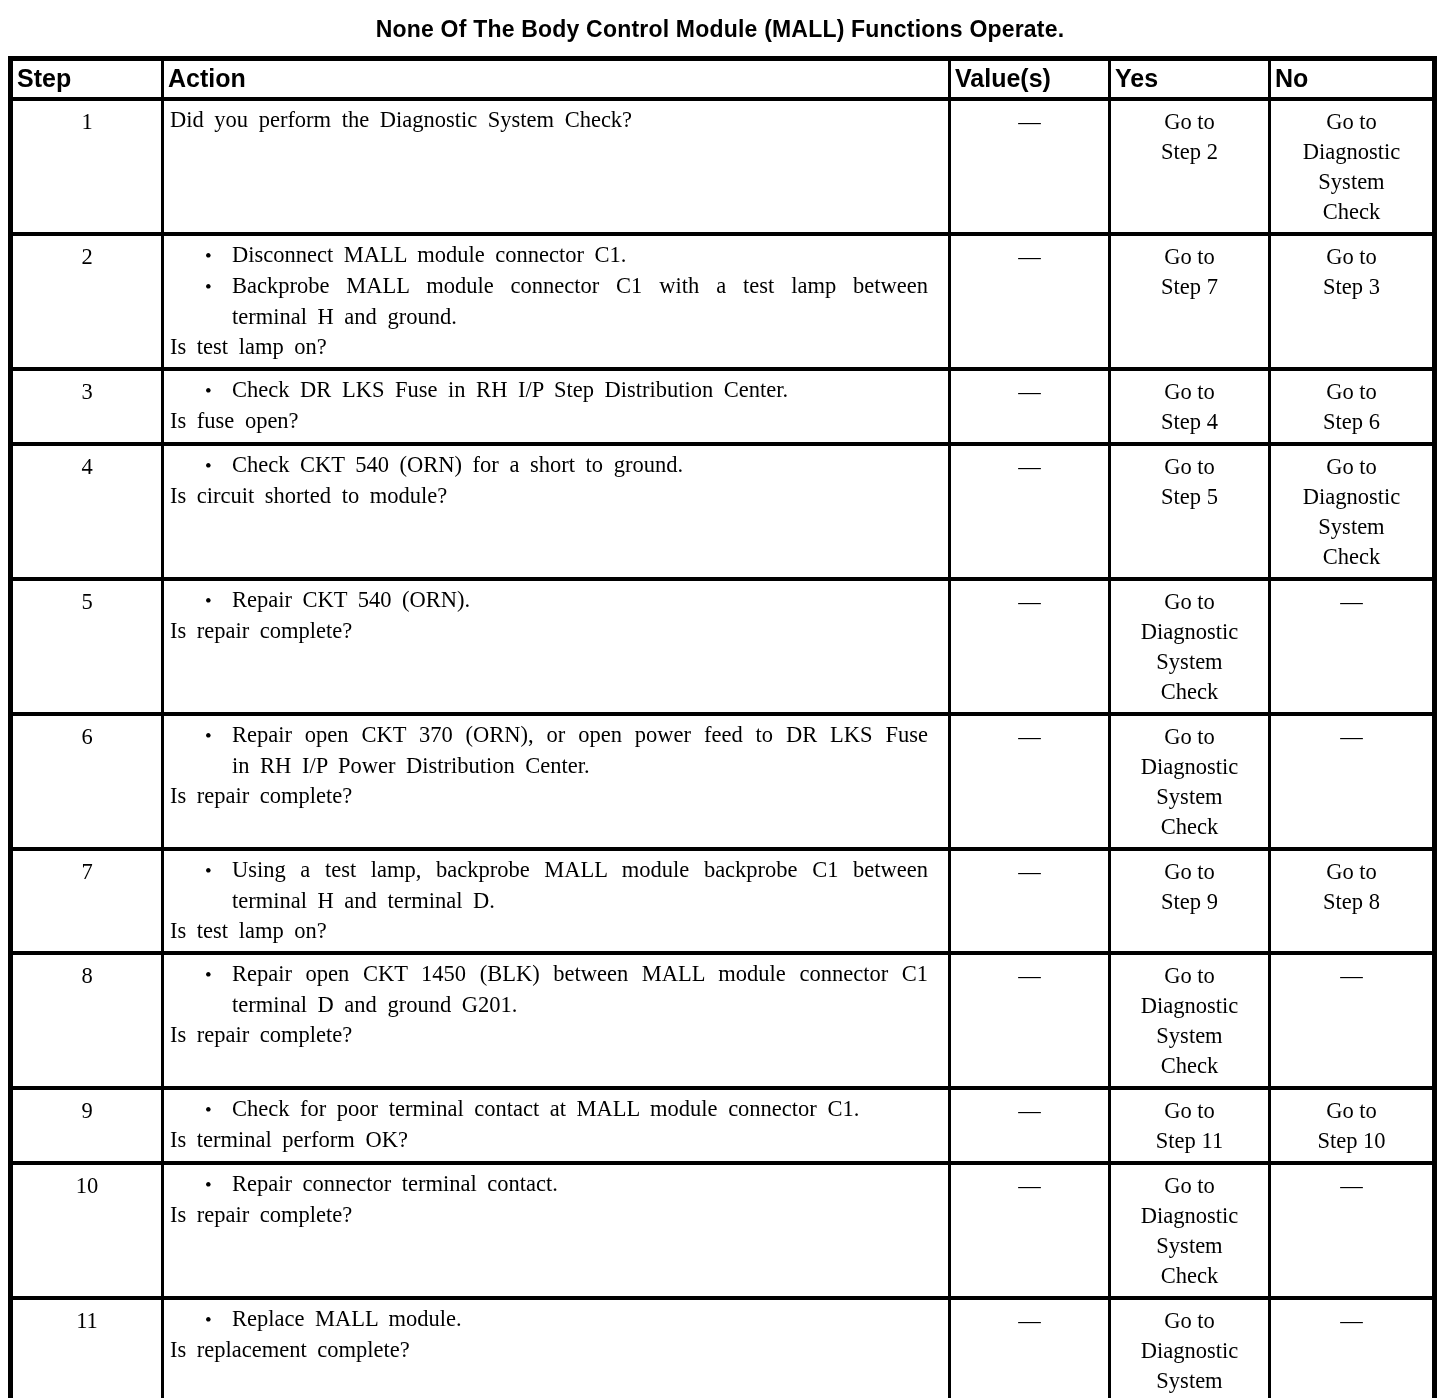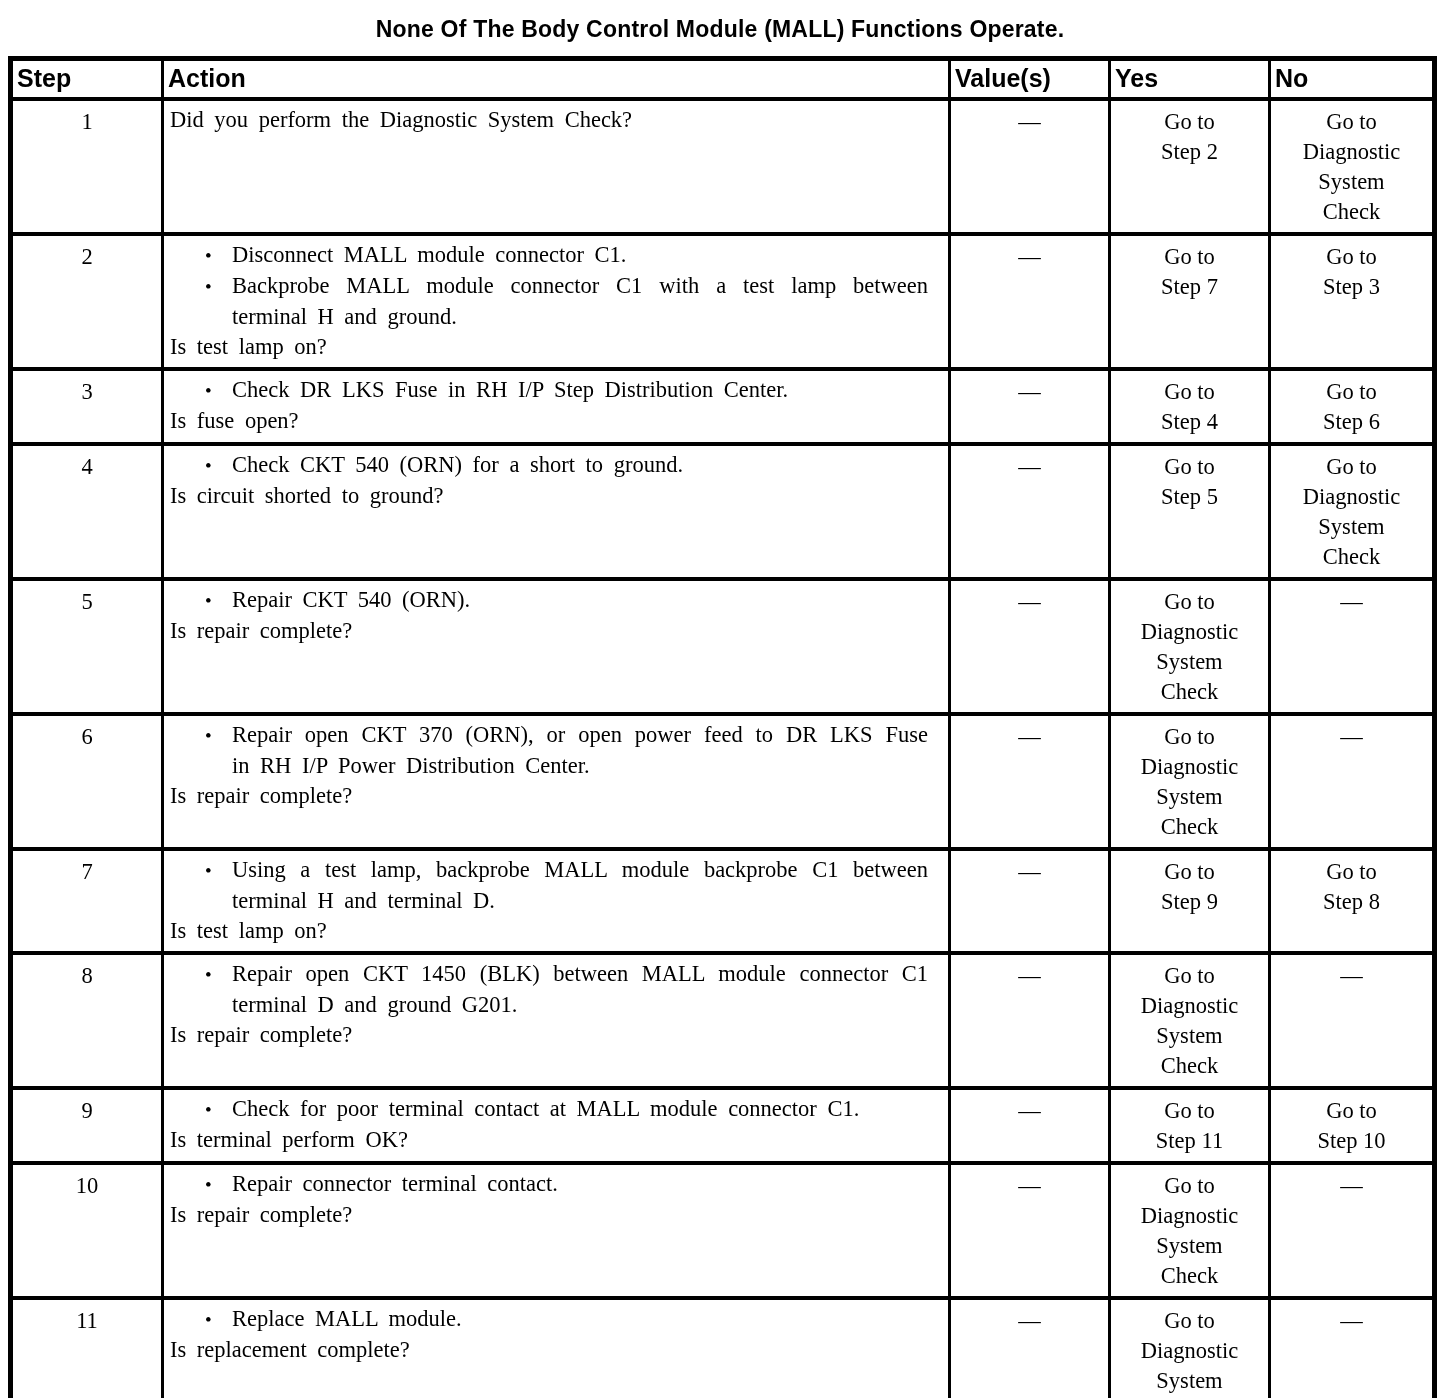--- a/index.html
+++ b/index.html
@@ -155,21 +155,21 @@
           </td>
           <td class="no-cell">
             <div class="cell-line">Go to</div>
             <div class="cell-line">Step 6</div>
           </td>
         </tr>
         <tr>
           <td class="step-cell"><span>4</span></td>
           <td class="action-cell">
             <div class="bullet-item"><span class="bullet-glyph">•</span><span>Check CKT 540 (ORN) for a short to ground.</span></div>
-            <div class="question-line">Is circuit shorted to ground?</div>
+            <div class="question-line">Is circuit shorted to module?</div>
           </td>
           <td class="value-cell"><span class="dash">—</span></td>
           <td class="yes-cell">
             <div class="cell-line">Go to</div>
             <div class="cell-line">Step 5</div>
           </td>
           <td class="no-cell">
             <div class="cell-line">Go to</div>
             <div class="cell-line">Diagnostic</div>
             <div class="cell-line">System</div>

